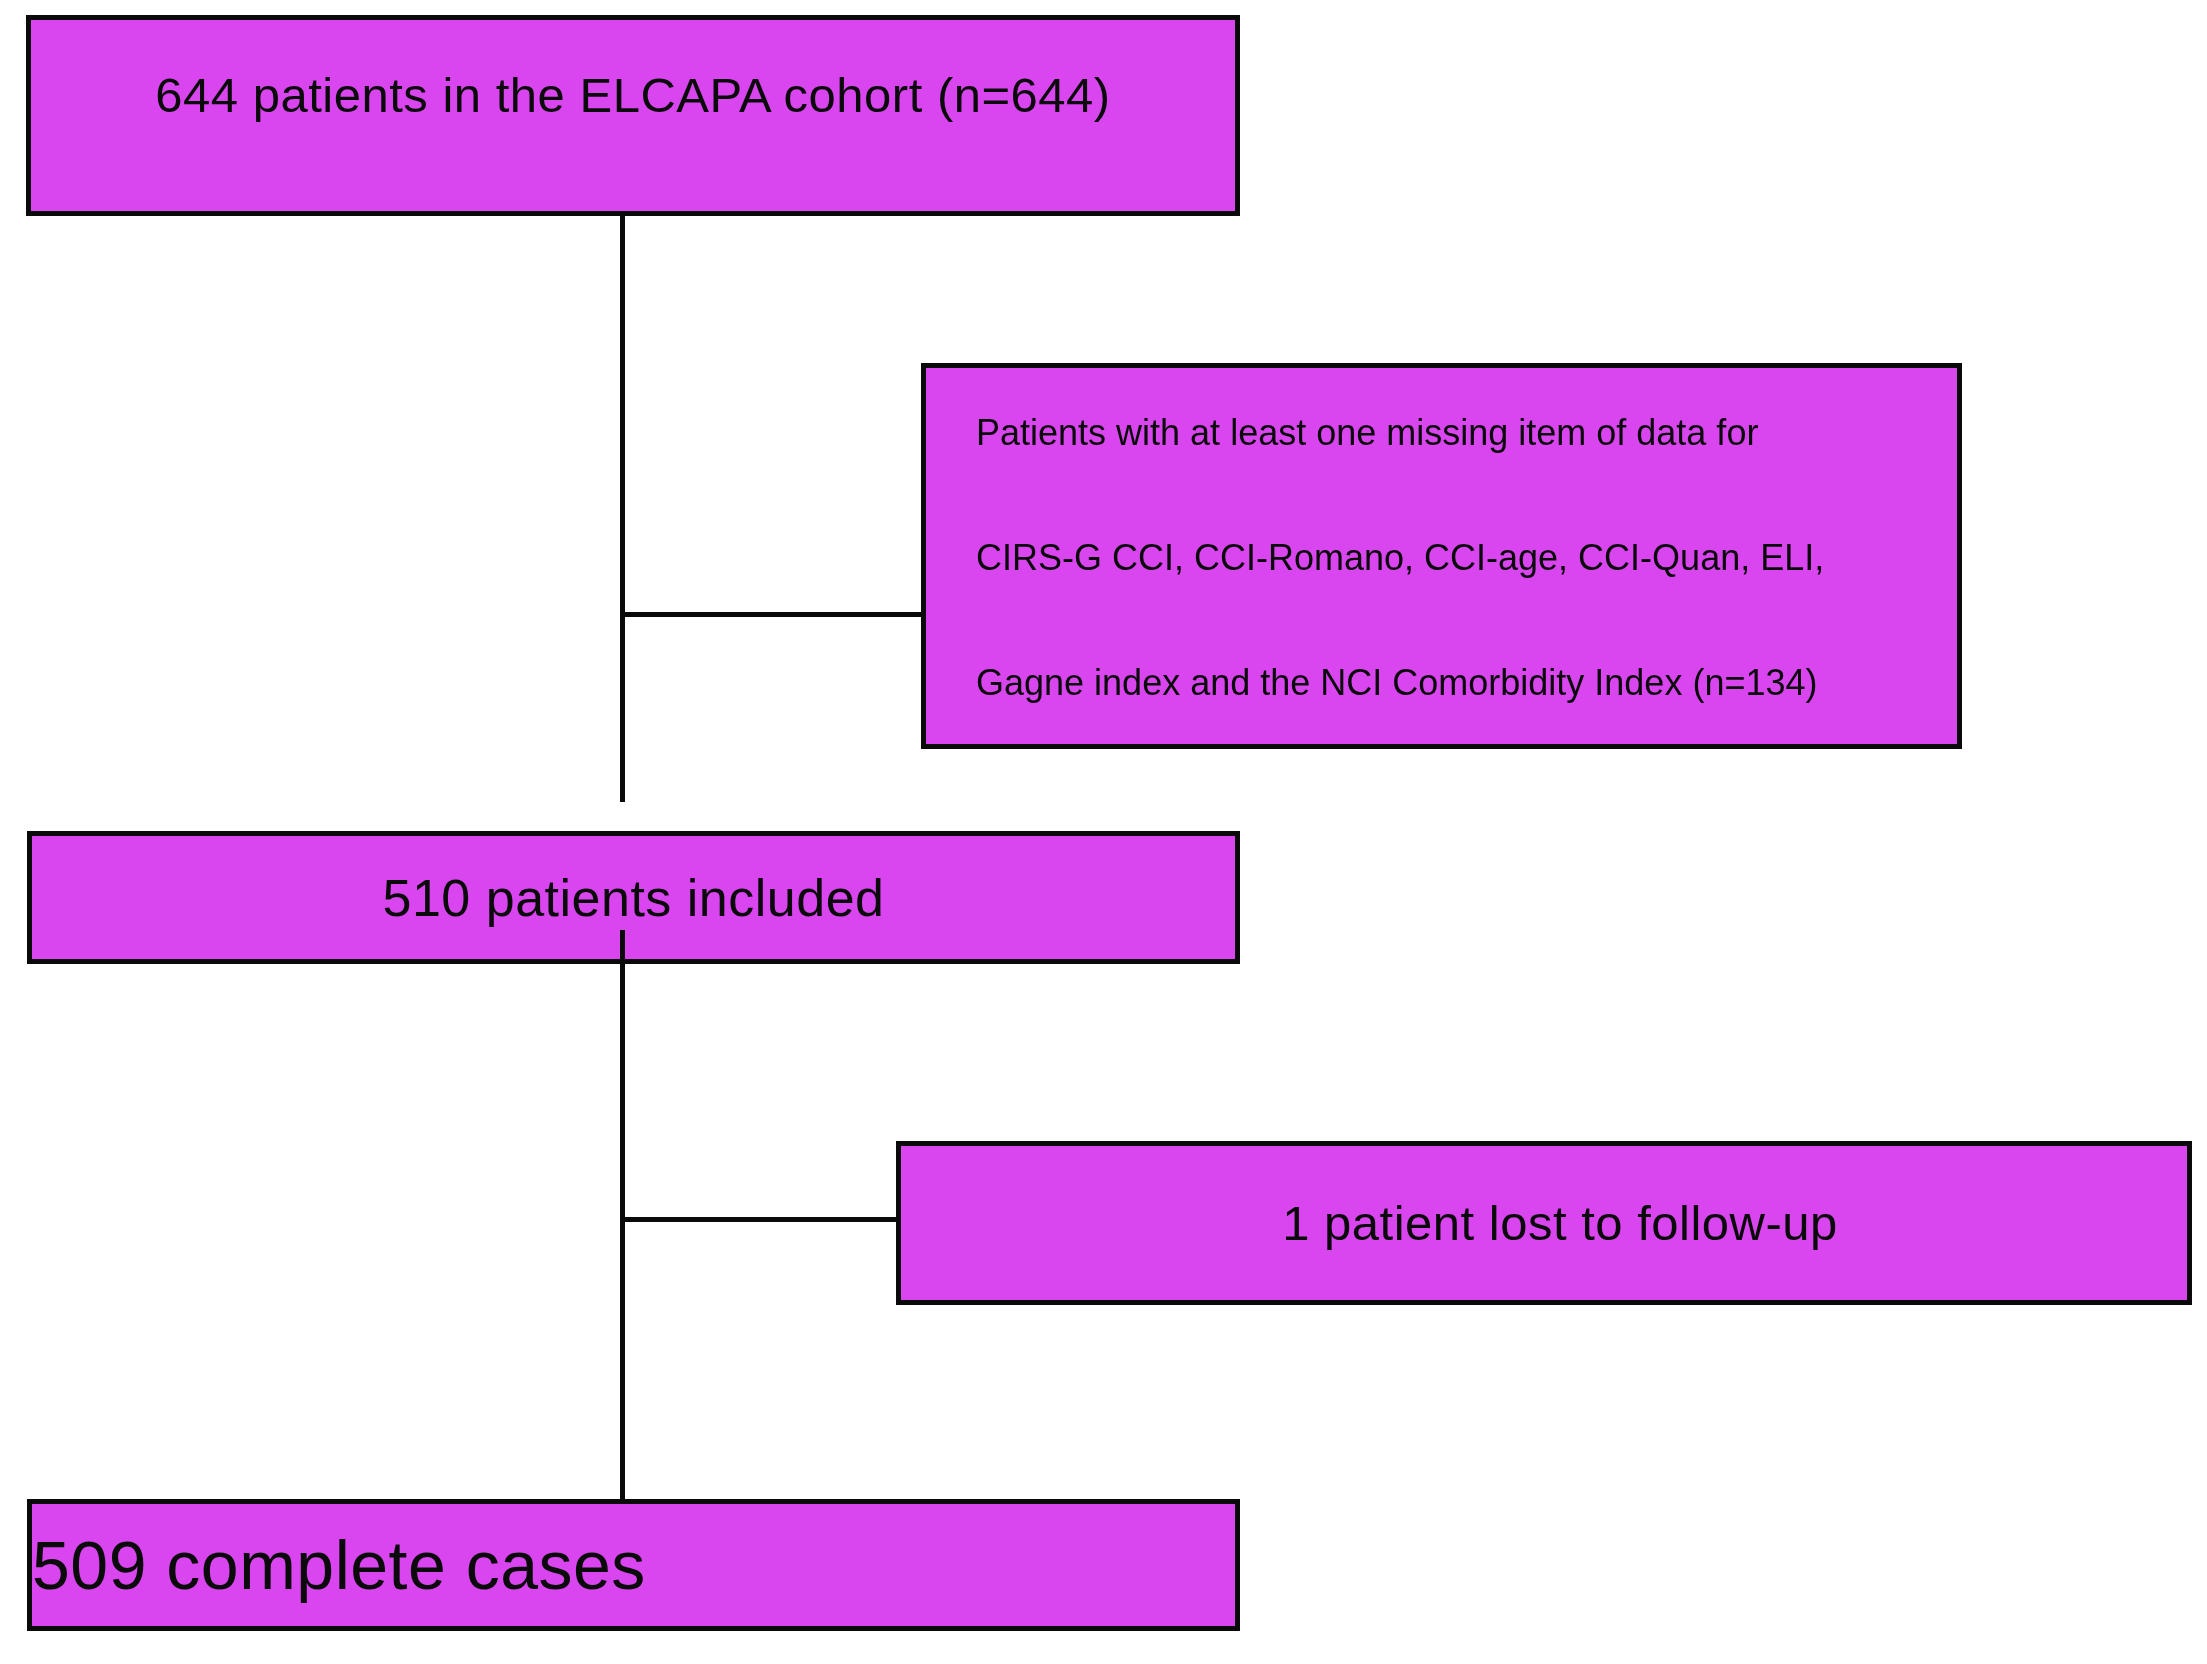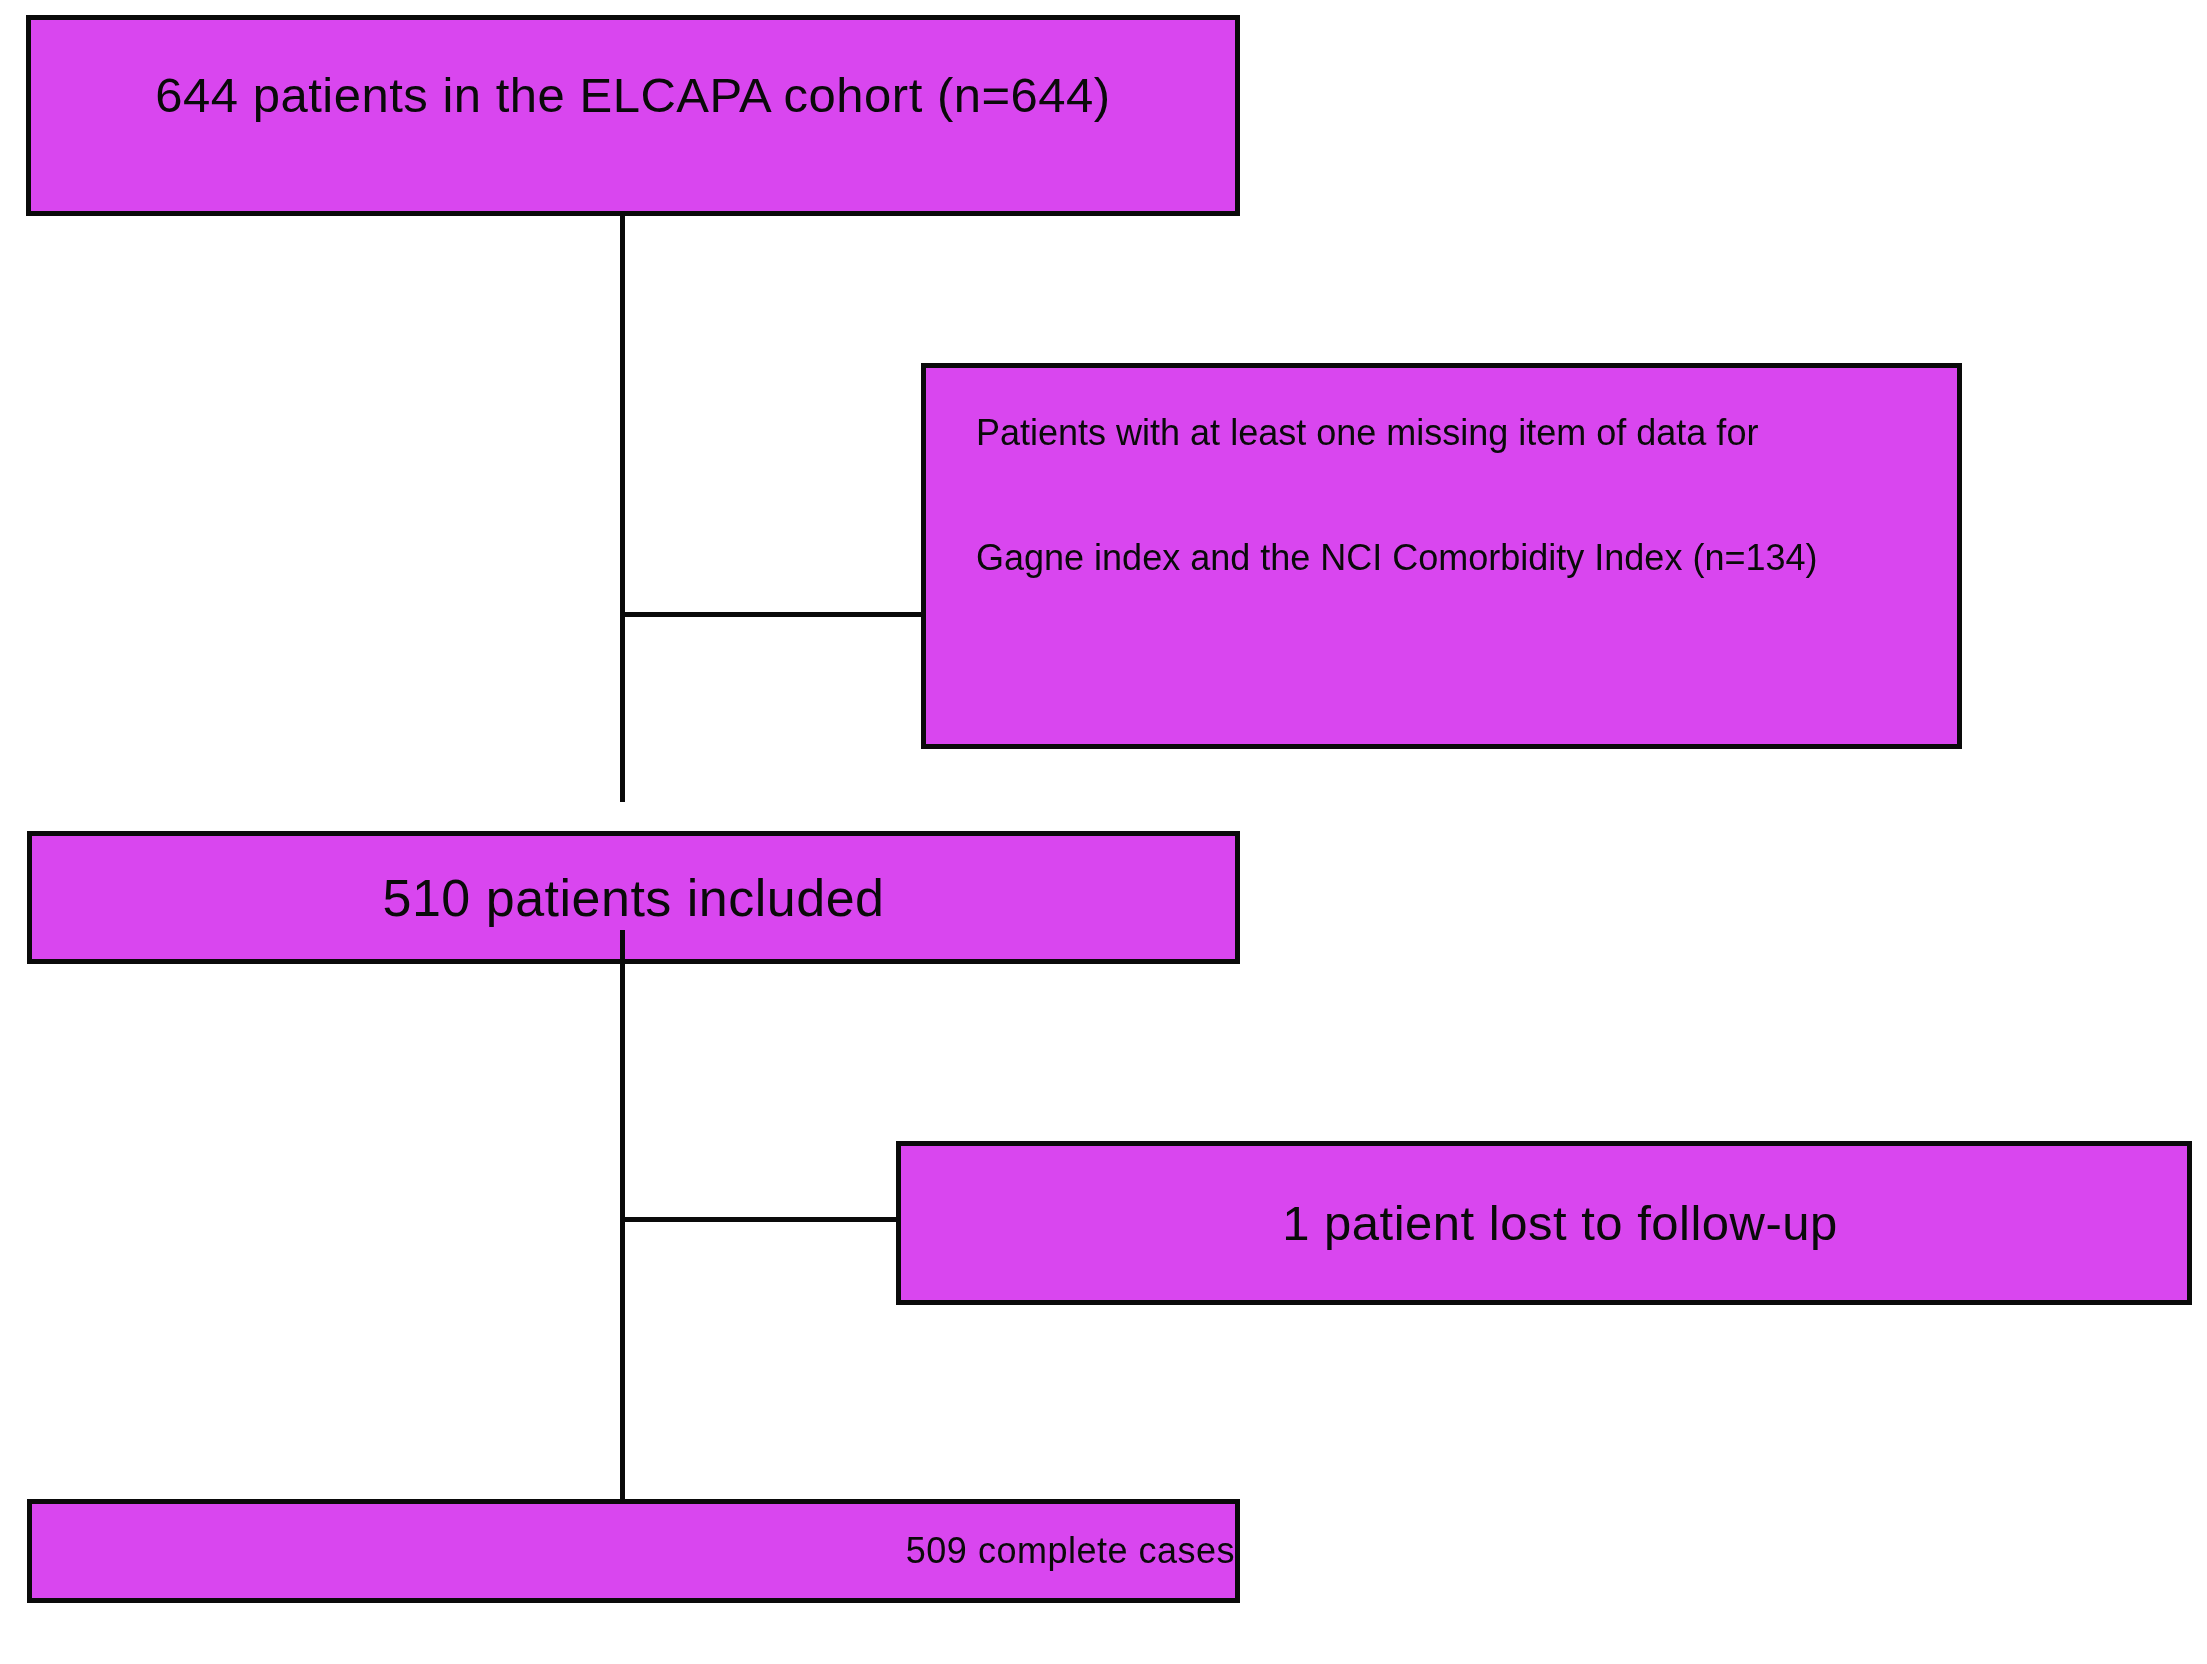--- a/index.html
+++ b/index.html
@@ -64,24 +64,24 @@
     width: 1296px; height: 164px;
     justify-content: center;
     align-items: center;
     font-size: 49px;
     letter-spacing: 0.5px;
     padding-left: 32px;
   }
   
   .box-complete {
     left: 27px; top: 1499px;
-    width: 1213px; height: 104px;
-    justify-content: flex-end;
+    width: 1213px; height: 132px;
+    justify-content: flex-start;
     align-items: center;
-    font-size: 36px;
+    font-size: 68px;
     letter-spacing: 0.5px;
   }
   .line {
     position: absolute;
     background: #0a0a0a;
   }
   .vline-top {
     left: 620px; top: 216px;
     width: 5.4px; height: 586px;
   }
@@ -105,20 +105,21 @@
 
   <div class="box box-cohort">
     <span>644 patients in the ELCAPA cohort (n=644)</span>
   </div>
 
   <div class="line vline-top"></div>
   <div class="line hline-missing"></div>
 
   <div class="box box-missing">
     <div class="mline">Patients with at least one missing item of data for</div>
+    <div class="mline">CIRS-G CCI, CCI-Romano, CCI-age, CCI-Quan, ELI,</div>
     <div class="mline">Gagne index and the NCI Comorbidity Index (n=134)</div>
   </div>
 
   <div class="box box-included">
     <span>510 patients included</span>
   </div>
 
   <div class="line vline-bottom"></div>
   <div class="line hline-lost"></div>
 

